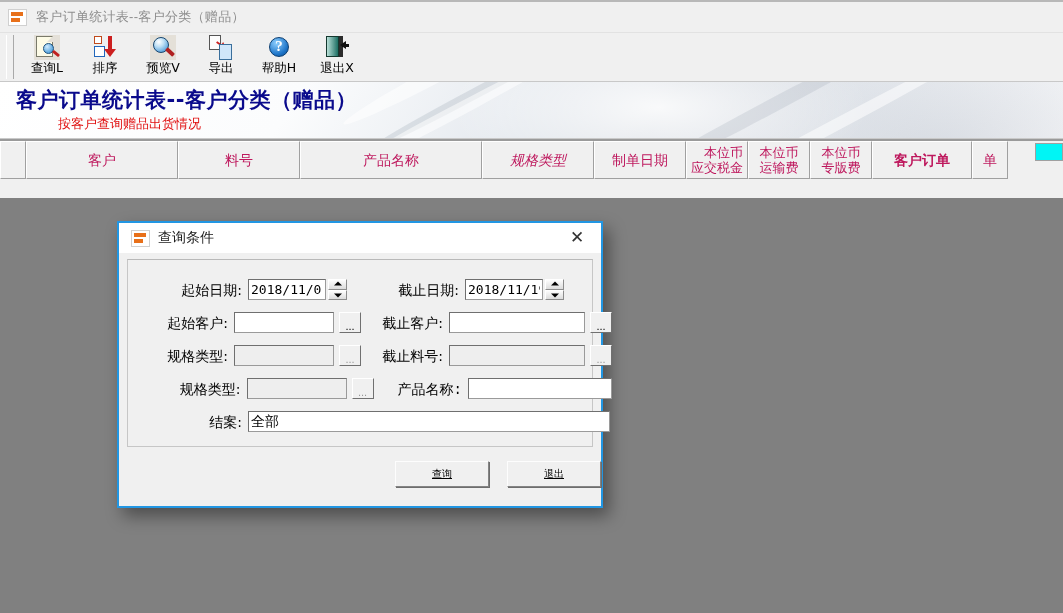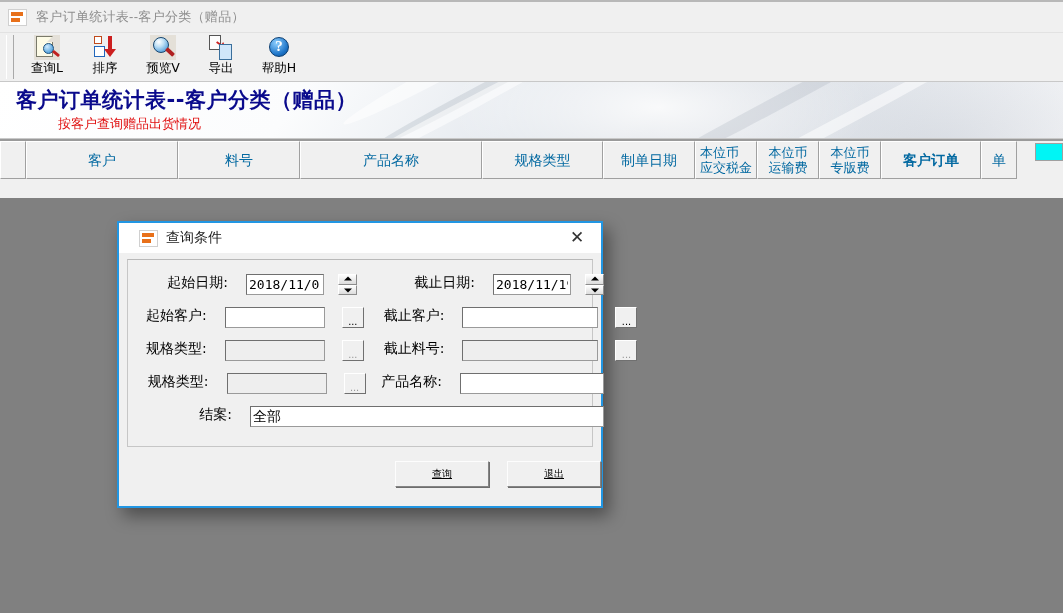--- a/index.html
+++ b/index.html
@@ -246,23 +246,23 @@
     overflow: hidden;
   }
   .gh-cell {
     background: #f0f0f0;
     border: 1px solid #ffffff;
     border-right: 1px solid #a0a0a0;
     border-bottom: 1px solid #a0a0a0;
     display: flex;
     align-items: center;
     justify-content: center;
-    text-align: left;
+    text-align: right;
     font-size: 14px;
-    color: #0369a1;
+    color: #be185d;
     box-sizing: border-box;
     flex: 0 0 auto;
     line-height: 15px;
     white-space: pre-line;
     font-family: "DejaVu Sans", "Liberation Sans", sans-serif;
   }
   .gh-cell.small { font-size: 13px; }
   .gh-corner { width: 26px; flex: 0 0 auto; }
   #grid-selected-marker {
     position: absolute;
@@ -293,21 +293,21 @@
     background: #f0f0f0;
     border: 2px solid #2196e3;
     box-sizing: border-box;
     box-shadow: 6px 8px 16px rgba(0,0,0,0.40);
   }
   #dlg-titlebar {
     height: 30px;
     background: #ffffff;
     display: flex;
     align-items: center;
-    padding-left: 20px;
+    padding-left: 12px;
     box-sizing: border-box;
     position: relative;
   }
   #dlg-title-text {
     margin-left: 8px;
     font-size: 14px;
     color: #1a1a1a;
     font-family: "DejaVu Sans", "Liberation Sans", sans-serif;
   }
   #dlg-close {
@@ -332,25 +332,24 @@
     width: 466px;
     height: 188px;
     border: 1px solid #c6c6c6;
     border-top-color: #b9b9b9;
     background: #f0f0f0;
     box-sizing: border-box;
   }
 
   .frow {
     position: absolute;
-    left: 10px; width: 466px;
+    left: 18px; width: 466px;
     height: 26px;
     display: flex;
-    align-items: flex-start;
-    gap: 12px;
+    align-items: flex-end;
   }
   .flabel {
     font-size: 14px;
     color: #000;
     text-align: right;
     white-space: nowrap;
     font-family: "DejaVu Sans", "Liberation Sans", sans-serif;
   }
   .ftext {
     height: 21px;
@@ -488,38 +487,47 @@
     </div>
 
     <div class="tb-btn">
       <div class="tb-icon ic-help">
         <div class="circ"></div>
           <div class="q">?</div>
       </div>
       <div class="tb-label">帮助H</div>
     </div>
 
+    <div class="tb-btn">
+      <div class="tb-icon ic-exit">
+        <div class="door"></div>
+          <div class="frame"></div>
+          <div class="ar"></div>
+          <div class="arh"></div>
+      </div>
+      <div class="tb-label">退出X</div>
+    </div>
   </div>
 
   <div id="banner">
     <div class="streak s1"></div>
     <div class="streak s2"></div>
     <div class="streak s3"></div>
     <div class="streak s4"></div>
     <div class="streak s5"></div>
     <div id="banner-title">客户订单统计表--客户分类（赠品）</div>
     <div id="banner-subtitle">按客户查询赠品出货情况</div>
   </div>
 
   <div id="grid">
     <div class="gh-cell gh-corner"></div>
     <div class="gh-cell" style="width: 152px;">客户</div>
     <div class="gh-cell" style="width: 122px;">料号</div>
     <div class="gh-cell" style="width: 182px;">产品名称</div>
-    <div class="gh-cell" style="width: 121px;">规格类型</div>
+    <div class="gh-cell" style="width: 112px; font-style: italic;">规格类型</div>
     <div class="gh-cell" style="width: 92px;">制单日期</div>
     <div class="gh-cell small" style="width: 62px;">本位币
 应交税金</div>
     <div class="gh-cell small" style="width: 62px;">本位币
 运输费</div>
     <div class="gh-cell small" style="width: 62px;">本位币
 专版费</div>
     <div class="gh-cell" style="width: 100px; font-weight: bold;">客户订单</div>
     <div class="gh-cell" style="width: 36px;">单</div>
     <div id="grid-selected-marker" style="background: rgb(0, 245, 245);"></div>
@@ -569,21 +577,21 @@
           <div class="ellipsis-btn disabled">...</div>
           <div class="flabel" style="width:88px; margin-left:8px;">截止料号:</div>
           <input class="ftext disabled" style="width: 136px; margin-left: 6px;" disabled="" value="">
           <div class="ellipsis-btn disabled">...</div>
         </div>
 
         <div class="frow" style="top:113px;">
           <div class="flabel" style="width:88px; margin-left:8px;">规格类型:</div>
           <input class="ftext disabled" style="width: 100px; margin-left: 6px;" disabled="" value="">
           <div class="ellipsis-btn disabled">...</div>
-          <div class="flabel" style="width:88px; margin-left:2px;">产品名称:</div>
+          <div class="flabel" style="width:88px; margin-left:2px;font-family:Liberation Mono, monospace;">产品名称:</div>
           <input class="ftext" style="width: 144px; margin-left: 6px;" value="">
         </div>
 
         <div class="frow" style="top:146px;">
           <div class="flabel" style="width:88px; margin-left:8px;">结案:</div>
           <input class="ftext cjk" style="width: 362px; margin-left: 6px;" value="全部">
         </div>
 
       </div>
 

